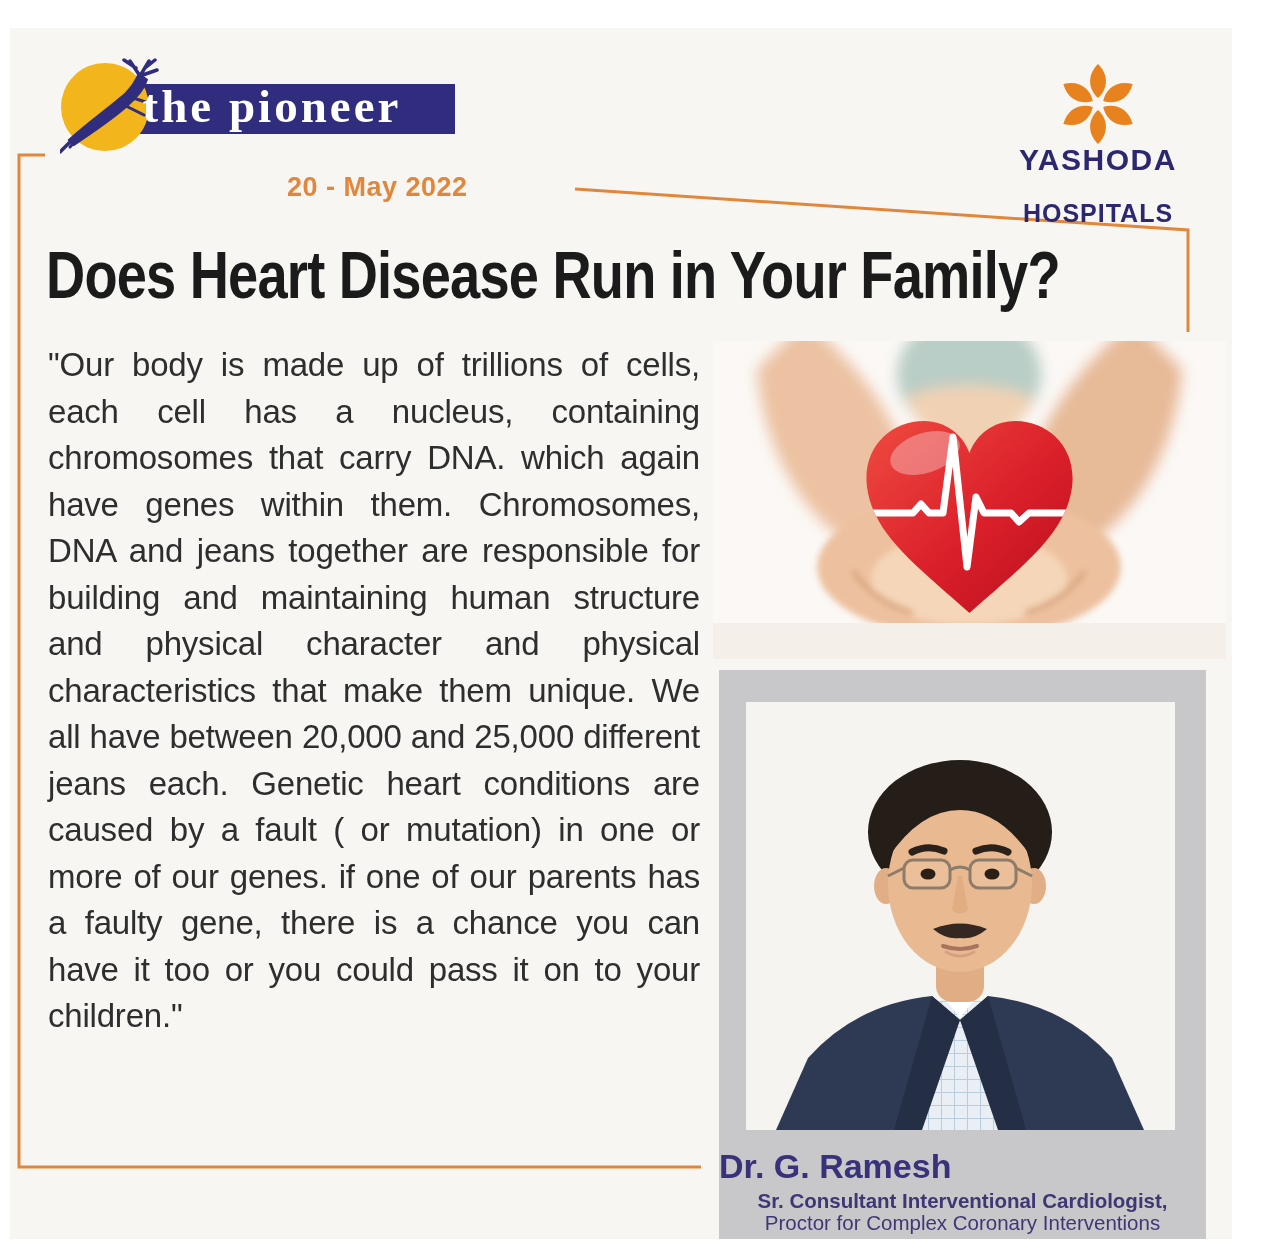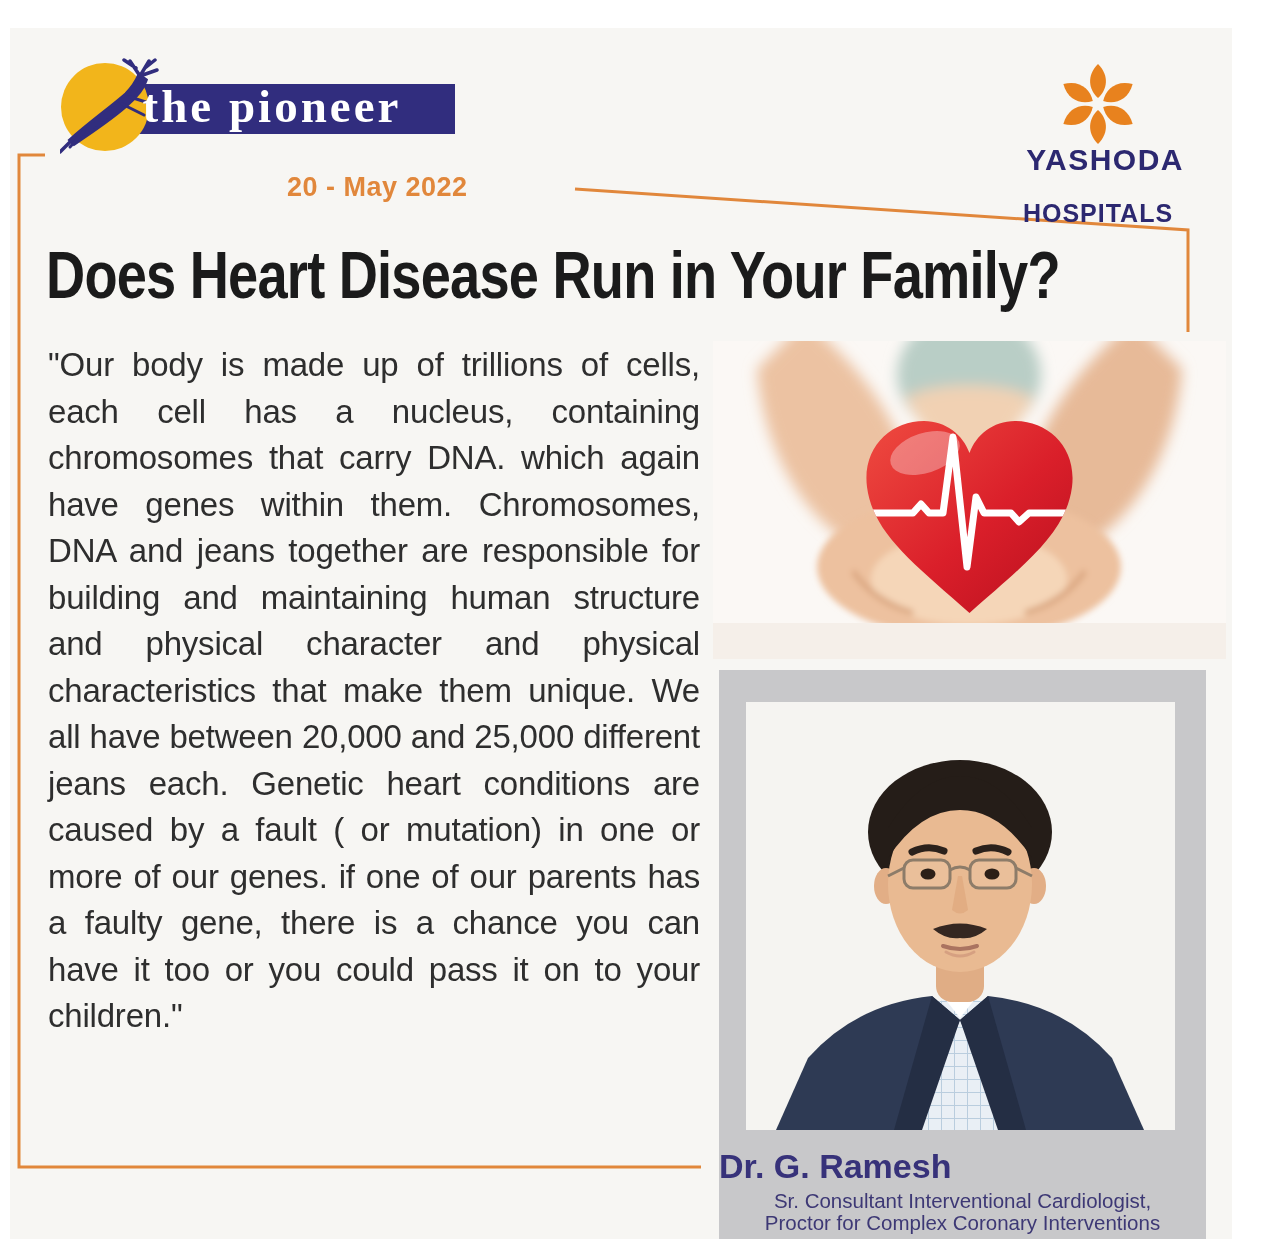--- a/index.html
+++ b/index.html
@@ -4,21 +4,21 @@
 <style>
   html,body{margin:0;padding:0;background:#ffffff;}
   #page{position:relative;width:1280px;height:1239px;background:#ffffff;overflow:hidden;
         font-family:"Liberation Sans", sans-serif;}
   .content-bg{position:absolute;left:10px;top:28px;width:1222px;height:1213px;background:#f7f6f3;}
   .abs{position:absolute;}
 
   
   #pioneer-logo{left:60px;top:58px;width:400px;height:100px;}
   #hospital-flower{left:1056px;top:62px;width:84px;height:84px;}
-  .hosp-line1{left:1012px;top:143px;width:172px;text-align:right;color:#2c2870;
+  .hosp-line1{left:1012px;top:143px;width:172px;text-align:center;color:#2c2870;
               font-weight:bold;font-size:30px;letter-spacing:1.5px;}
   .hosp-line2{left:1012px;top:172px;width:172px;text-align:center;color:#2c2870;
               font-weight:bold;font-size:25px;letter-spacing:1px;margin-top:27px;}
 
   .date-label{left:287px;top:172px;width:300px;color:#e1873b;font-weight:bold;
               font-size:27px;letter-spacing:.5px;white-space:nowrap;}
 
   
   .headline{left:46px;top:236px;width:1420px;font-size:67px;font-weight:bold;color:#1b1b1b;
             letter-spacing:-1px;transform:scaleX(.81);transform-origin:left top;white-space:nowrap;}
@@ -31,21 +31,21 @@
   #rules-svg{left:0;top:0;width:1280px;height:1241px;pointer-events:none;}
 
   
   #heart-photo{left:713px;top:341px;width:513px;height:318px;}
   .doctor-panel{left:719px;top:670px;width:487px;height:571px;background:#c8c8ca;}
   #doctor-photo{left:746px;top:702px;width:429px;height:428px;}
 
   .doctor-name{left:719px;top:1147px;width:487px;text-align:left;color:#37327a;
                font-weight:bold;font-size:34px;}
   .doctor-title1{left:719px;top:1189px;width:487px;text-align:center;color:#3d3875;
-                 font-weight:400;font-size:20.5px;}
+                 font-weight:700;font-size:20.5px;}
   .doctor-title2{left:719px;top:1211px;width:487px;text-align:center;color:#3d3875;
                  font-weight:500;font-size:20.5px;}
 
   .site-url{left:55px;top:1186px;font-size:25px;color:#414141;letter-spacing:.3px;}
 </style>
 </head>
 <body>
 
 <div id="page">
   <div class="content-bg"></div>

